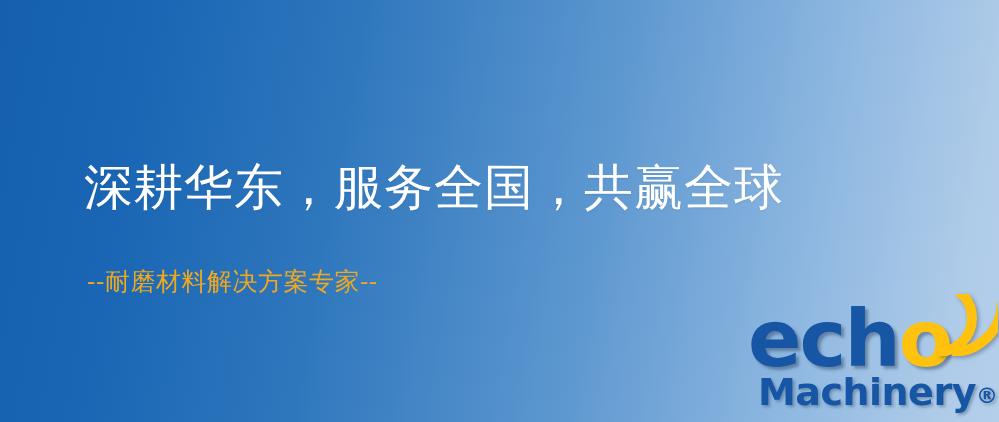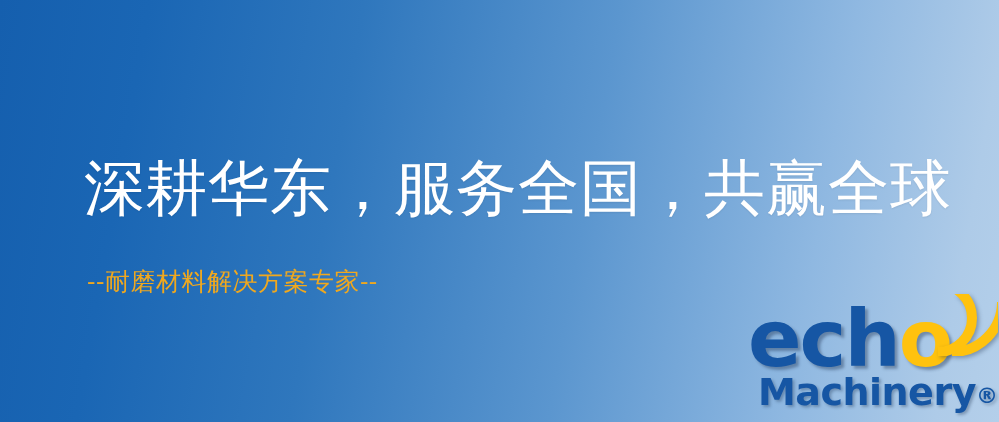--- a/index.html
+++ b/index.html
@@ -27,21 +27,21 @@
         #aecbe8 94%,
         #b4cfea 100%);
   }
 
   
   .headline {
     position: absolute;
     left: 84px;
     top: 152px;
     font-family: "DejaVu Serif", "Liberation Serif", serif;
-    font-size: 61px;
+    font-size: 49px;
     line-height: 72px;
     color: #ffffff;
     white-space: nowrap;
     letter-spacing: 1px;
     font-weight: 400;
     text-shadow: 0 1px 2px rgba(0,0,0,0.08);
   }
 
   
   .subtitle {

